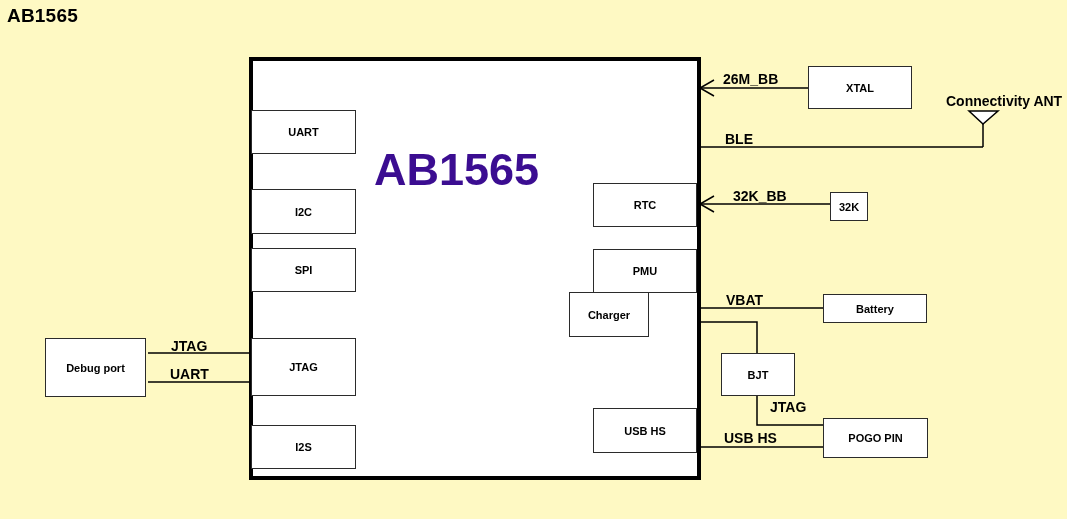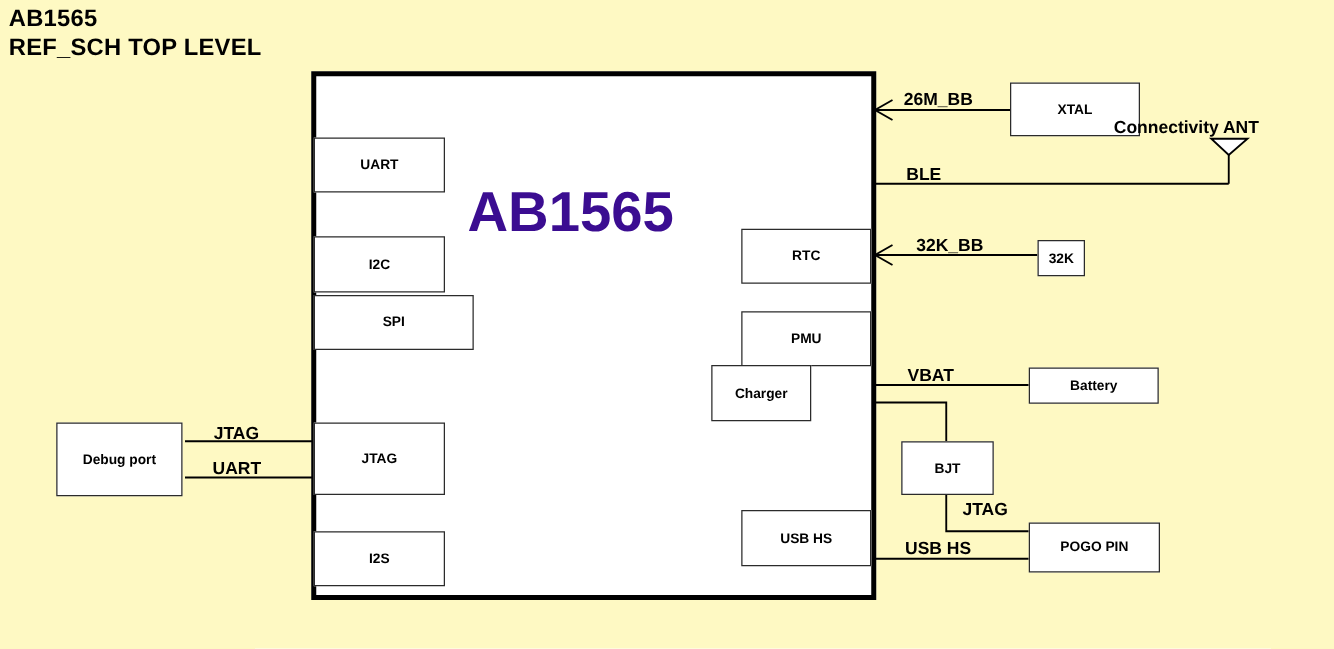--- a/index.html
+++ b/index.html
@@ -74,21 +74,20 @@
     white-space: nowrap;
     z-index: 4;
   }
 </style>
 </head>
 <body>
 
 <div class="canvas">
 
   <div class="page-title title-line1">AB1565</div>
-  <div class="page-title title-line2">REF_SCH TOP LEVEL</div>
 
   <svg class="wires" width="1067" height="519" viewBox="0 0 1067 519" fill="none" xmlns="http://www.w3.org/2000/svg">
 
     <line x1="698" y1="88" x2="808" y2="88" stroke="#000" stroke-width="1.5"></line>
     <polyline points="714,80 700,88 714,96" stroke="#000" stroke-width="1.5" fill="none"></polyline>
 
     <line x1="698" y1="147" x2="983" y2="147" stroke="#000" stroke-width="1.5"></line>
     <line x1="983" y1="147" x2="983" y2="111" stroke="#000" stroke-width="1.5"></line>
     <polygon points="969,111 998,111 983,124" stroke="#000" stroke-width="1.5" fill="#ffffff"></polygon>
 
@@ -109,21 +108,21 @@
 
   <div class="chip"></div>
   <div class="chip-name" style="color: rgb(59, 13, 145);">AB1565</div>
 
   <div class="box" style="left:251px;top:110px;width:105px;height:44px">
     <span>UART</span>
   </div>
   <div class="box" style="left:251px;top:189px;width:105px;height:45px">
     <span>I2C</span>
   </div>
-  <div class="box" style="left:251px;top:236px;width:128px;height:44px">
+  <div class="box" style="left:251px;top:248px;width:105px;height:44px">
     <span>SPI</span>
   </div>
   <div class="box" style="left:251px;top:338px;width:105px;height:58px">
     <span>JTAG</span>
   </div>
   <div class="box" style="left:251px;top:425px;width:105px;height:44px">
     <span>I2S</span>
   </div>
 
   <div class="box" style="left:593px;top:183px;width:104px;height:44px">
@@ -159,15 +158,15 @@
   </div>
 
   <div class="signal-label" style="left:723px;top:71px">26M_BB</div>
   <div class="signal-label" style="left:725px;top:131px">BLE</div>
   <div class="signal-label" style="left:733px;top:188px">32K_BB</div>
   <div class="signal-label" style="left:726px;top:292px">VBAT</div>
   <div class="signal-label" style="left:770px;top:399px">JTAG</div>
   <div class="signal-label" style="left:724px;top:430px">USB HS</div>
   <div class="signal-label" style="left:171px;top:338px">JTAG</div>
   <div class="signal-label" style="left:170px;top:366px">UART</div>
-  <div class="signal-label" style="left:891px;top:93px">Connectivity ANT</div>
+  <div class="signal-label" style="left:946px;top:93px">Connectivity ANT</div>
 
 </div>
 
 </body></html>

